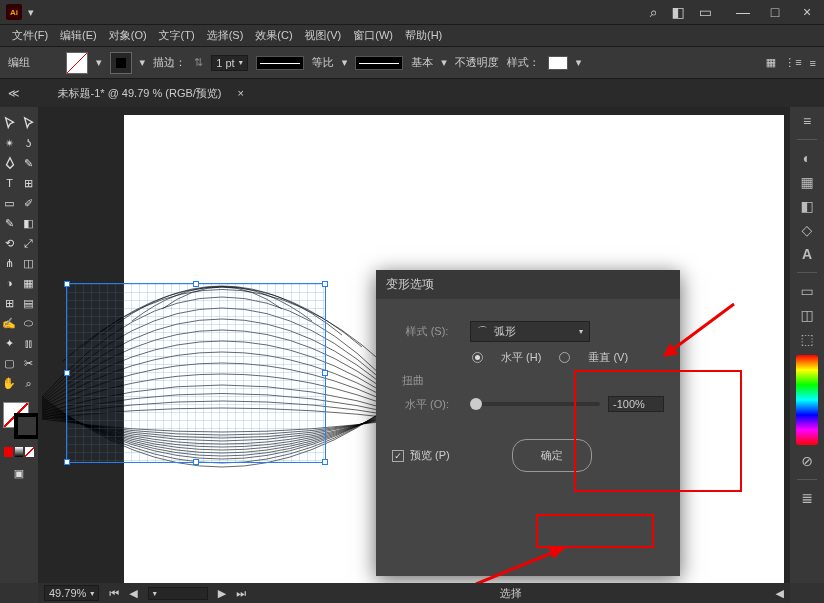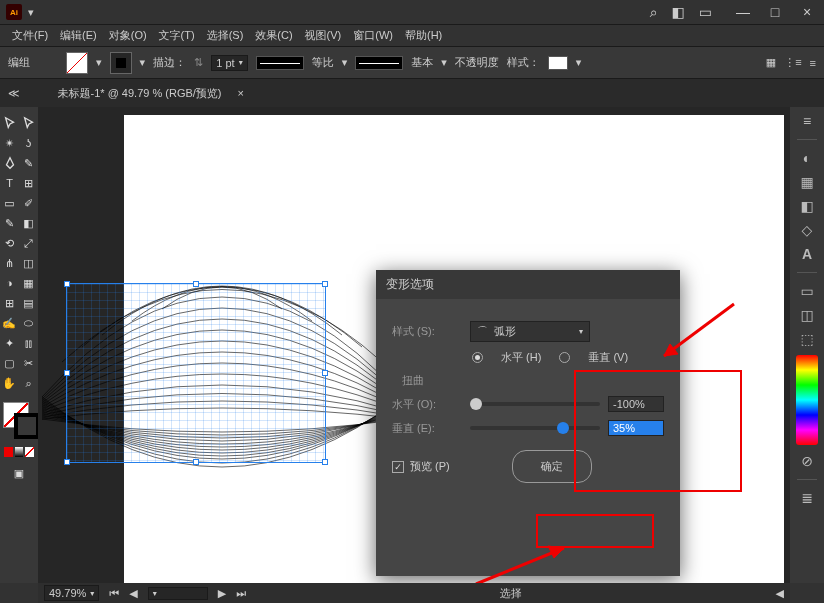--- a/index.html
+++ b/index.html
@@ -45,21 +45,21 @@
 .sel-grid{position:absolute;inset:0;background-image:linear-gradient(#2680eb33 1px,transparent 1px),linear-gradient(90deg,#2680eb33 1px,transparent 1px);background-size:8px 8px}
 .sel-handle{position:absolute;width:6px;height:6px;background:#fff;border:1px solid #2680eb}
 .right-panels{width:34px;background:#383838;display:flex;flex-direction:column;align-items:center;padding-top:6px;gap:8px}
 .right-panels span{font-size:14px;cursor:pointer;color:#bbb}
 .right-panels .sep{width:20px;height:1px;background:#555;margin:2px 0}
 .spectrum{width:22px;height:90px;background:linear-gradient(180deg,#ff0000,#ffff00,#00ff00,#00ffff,#0000ff,#ff00ff,#ff0000);border-radius:3px}
 .dialog{position:absolute;left:376px;top:270px;width:304px;height:306px;background:#454545;box-shadow:0 4px 20px rgba(0,0,0,.6)}
 .dialog-header{background:#383838;padding:6px 10px;font-size:12px}
 .dialog-body{padding:14px 16px}
 .dlg-row{display:flex;align-items:center;margin:8px 0;gap:8px}
-.dlg-label{width:70px;text-align:left;color:#999}
+.dlg-label{width:70px;text-align:center;color:#999}
 .dlg-select{flex:0 0 120px;background:#333;border:1px solid #222;padding:2px 6px;display:flex;align-items:center;gap:6px}
 .dlg-select::after{content:"▾";margin-left:auto;font-size:8px}
 .radio{width:11px;height:11px;border-radius:50%;border:1px solid #aaa;display:inline-flex;align-items:center;justify-content:center}
 .radio.checked::after{content:"";width:5px;height:5px;background:#ddd;border-radius:50%}
 .slider{flex:1;height:4px;background:#333;position:relative;border-radius:2px}
 .thumb{position:absolute;top:-4px;width:12px;height:12px;border-radius:50%;background:#ccc}
 .thumb.blue{background:#2680eb}
 .val-box{width:56px;background:#333;border:1px solid #222;padding:1px 4px;text-align:left}
 .val-box.active{background:#2680eb;color:#fff}
 .highlight-box{position:absolute;border:2px solid #e00;pointer-events:none}
@@ -298,28 +298,21 @@
     <div class="dlg-row">
         <span class="dlg-label" style="text-align:left;padding-left:10px">扭曲</span>
       </div>
     <div class="dlg-row">
       <span class="dlg-label">水平 (O):</span>
       <div class="slider">
           <div class="thumb" style="left:0"></div>
         </div>
       <div class="val-box">-100%</div>
     </div>
-    <div class="dlg-row">
-      <span class="dlg-label">垂直 (E):</span>
-      <div class="slider">
-          <div class="thumb blue" style="left:67%"></div>
-        </div>
-      <div class="val-box active">35%</div>
-    </div>
-    <div class="dlg-row" style="margin-top:14px;justify-content:space-between">
+    <div class="dlg-row" style="margin-top:27px;justify-content:space-between">
       <div style="display:flex;align-items:center;gap:6px">
         <span class="checkbox checked"></span>
         <span>预览 (P)</span>
       </div>
       <div class="dlg-btn">确定</div>
       <span style="width:10px"></span>
     </div>
   </div>
 
   <div class="highlight-box" style="left:198px;top:100px;width:168px;height:122px"></div>

